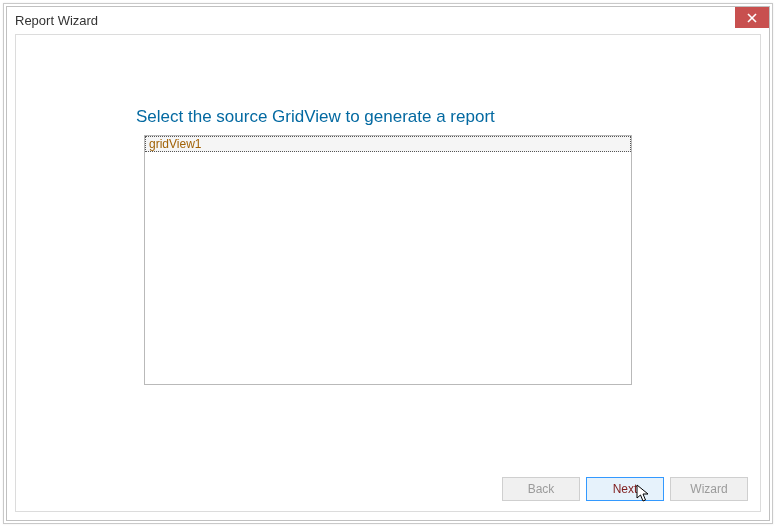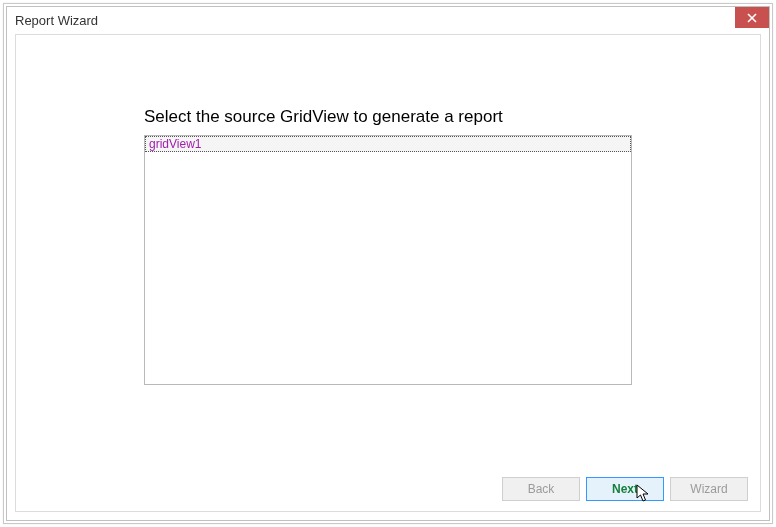--- a/index.html
+++ b/index.html
@@ -50,42 +50,42 @@
   .close-btn svg { display: block; }
   .content-border {
     margin: 0 8px 8px 8px;
     flex: 1 1 auto;
     border: 1px solid #dcdcdc;
     position: relative;
     background: #ffffff;
   }
   .instruction {
     position: absolute;
-    left: 128px;
+    left: 120px;
     top: 72px;
     font-size: 17px;
     font-weight: 400;
-    color: #000000;
+    color: #0369a1;
   }
   .listbox {
     position: absolute;
     left: 128px;
     top: 100px;
     width: 488px;
     height: 250px;
     border: 1px solid #b9b9b9;
     background: #ffffff;
     overflow: hidden;
   }
   .list-item {
     font-size: 12px;
     font-family: Tahoma, "Segoe UI", sans-serif;
     padding: 1px 4px;
     line-height: 14px;
-    color: #a21caf;
+    color: #a16207;
     cursor: pointer;
   }
   .list-item.selected {
     border: 1px dotted #555555;
     background: #f5f5f5;
     padding: 0 3px;
   }
   .button-row {
     position: absolute;
     right: 12px;
@@ -108,22 +108,21 @@
   }
   .wiz-btn.disabled {
     color: #9b9b9b;
     border-color: #cfcfcf;
     background: #f0f0f0;
     cursor: default;
   }
   .wiz-btn.primary {
     border-color: #3399ff;
     background: #e6f2fb;
-    color: #15803d;
-    font-weight: bold;
+    color: #7f1d1d;
   }
   .cursor {
     position: absolute;
     left: 636px;
     top: 484px;
     pointer-events: none;
   }
 </style>
 </head>
 <body>

